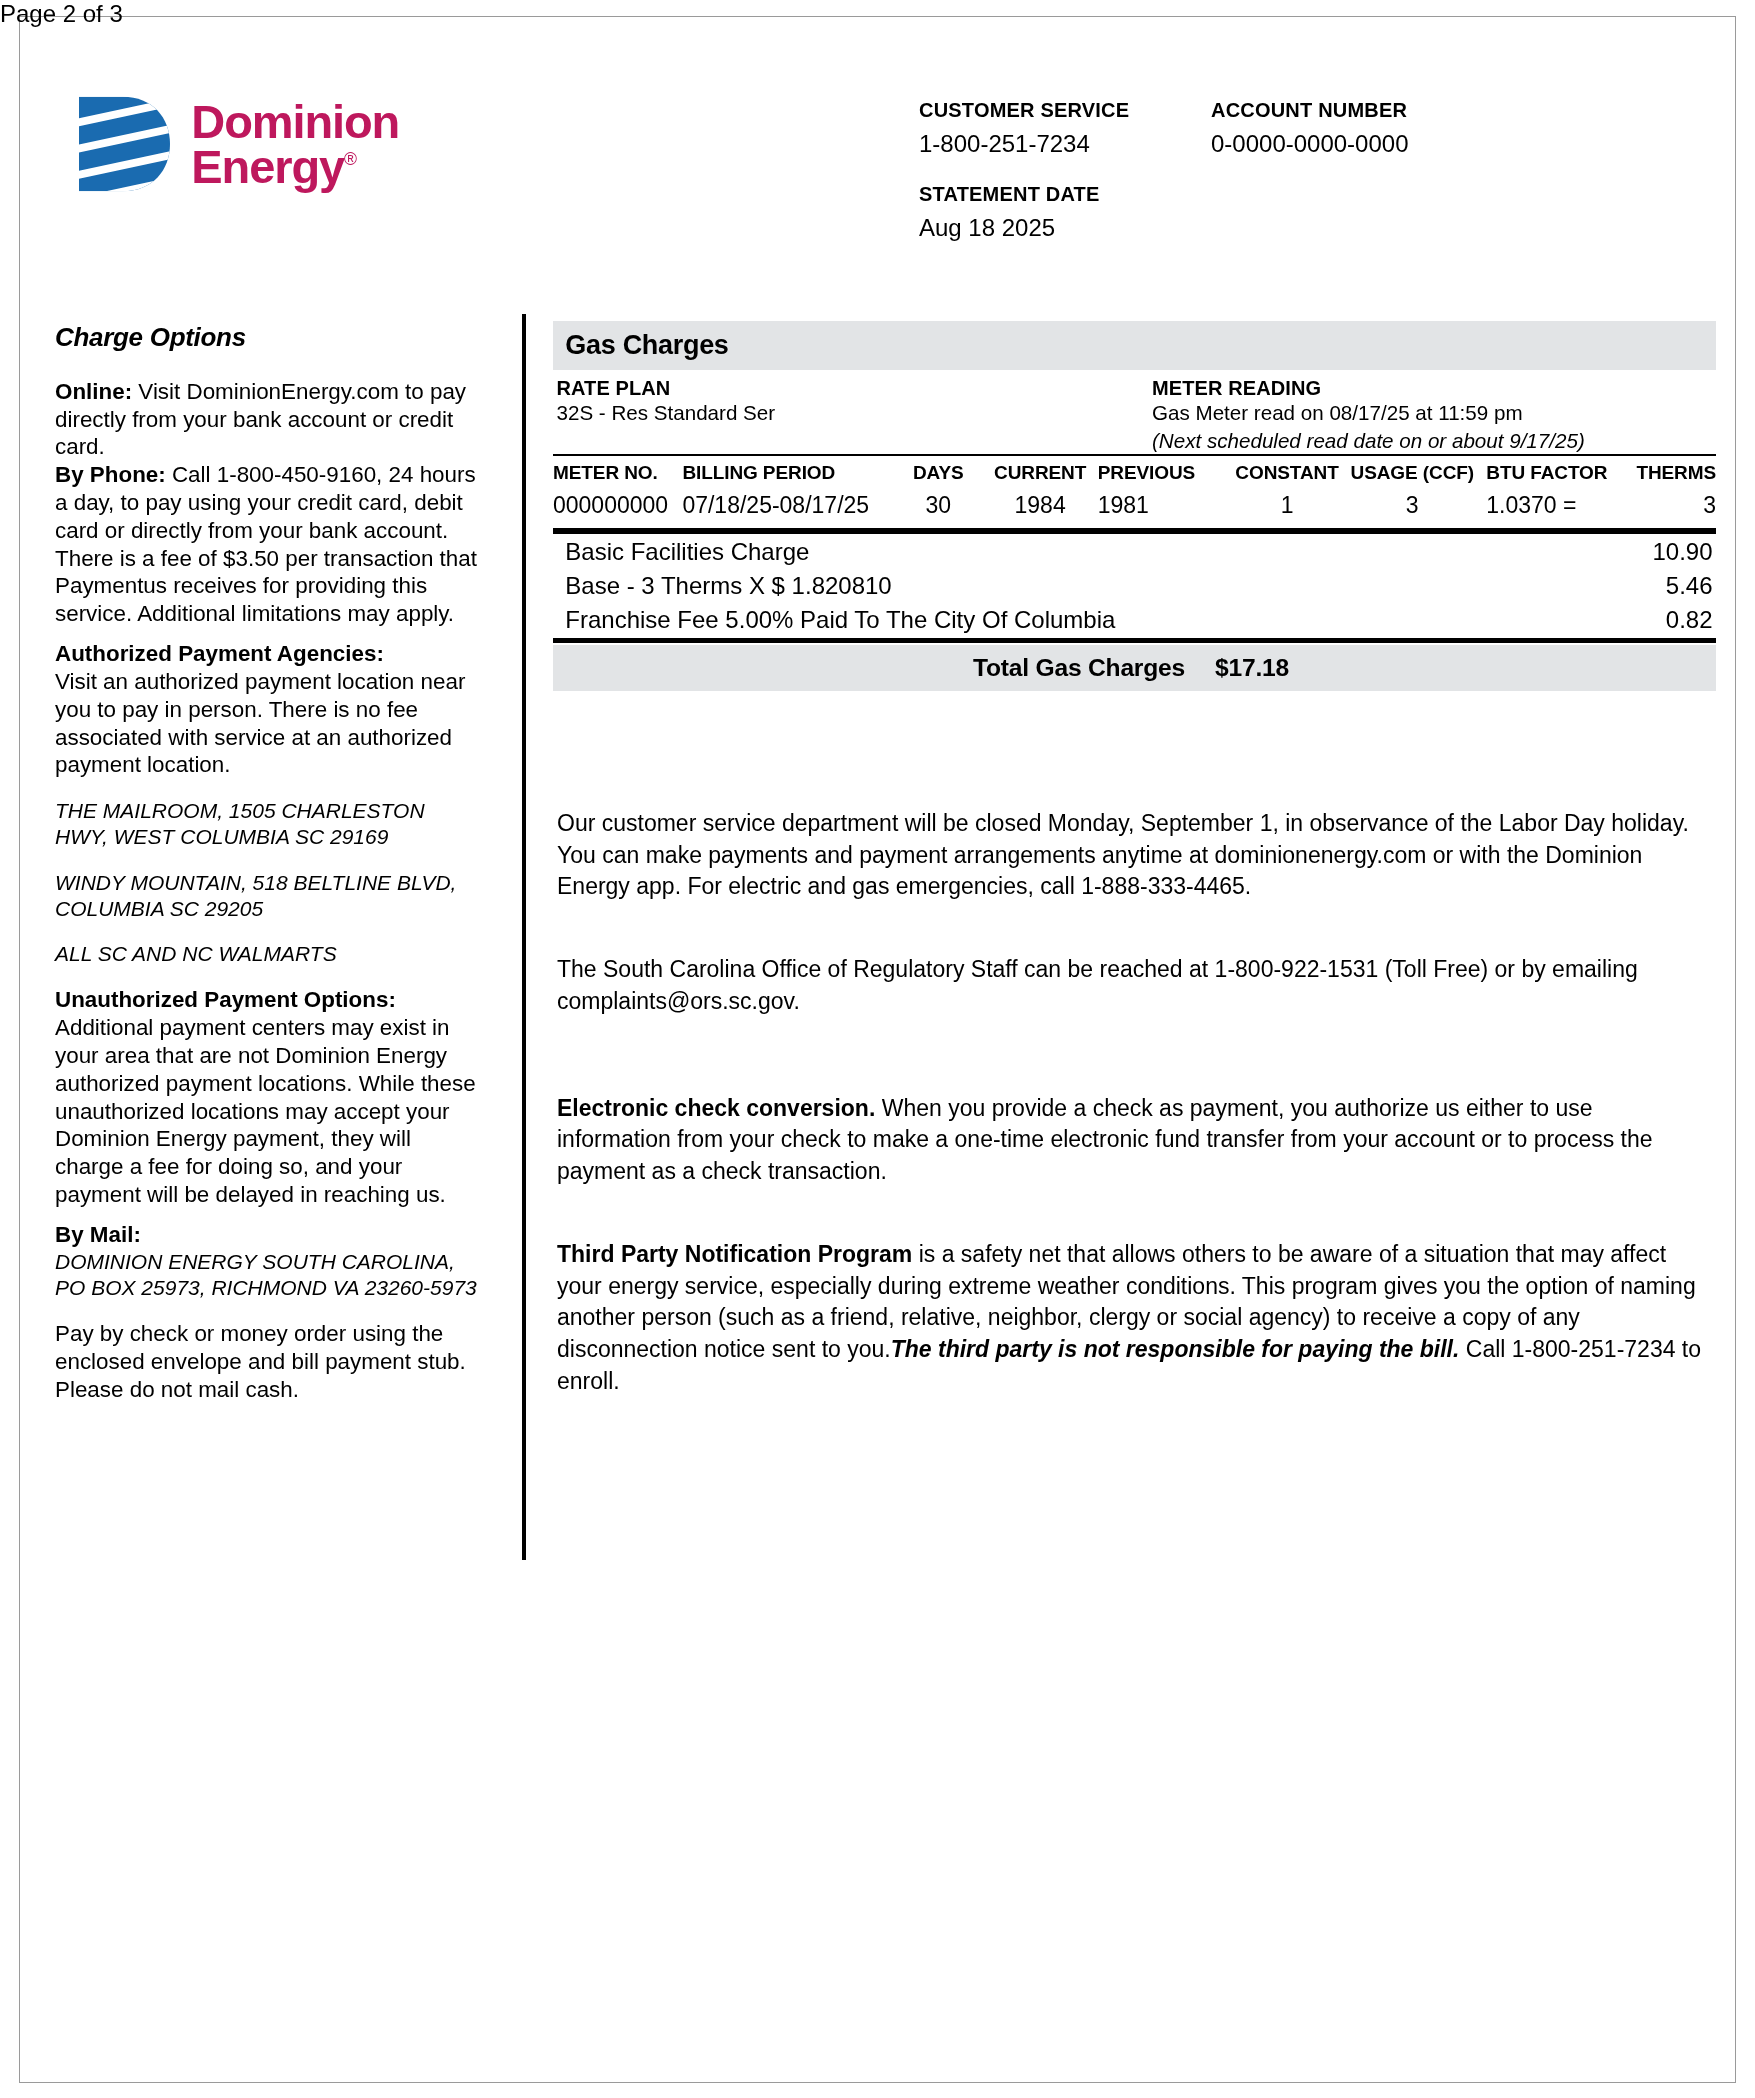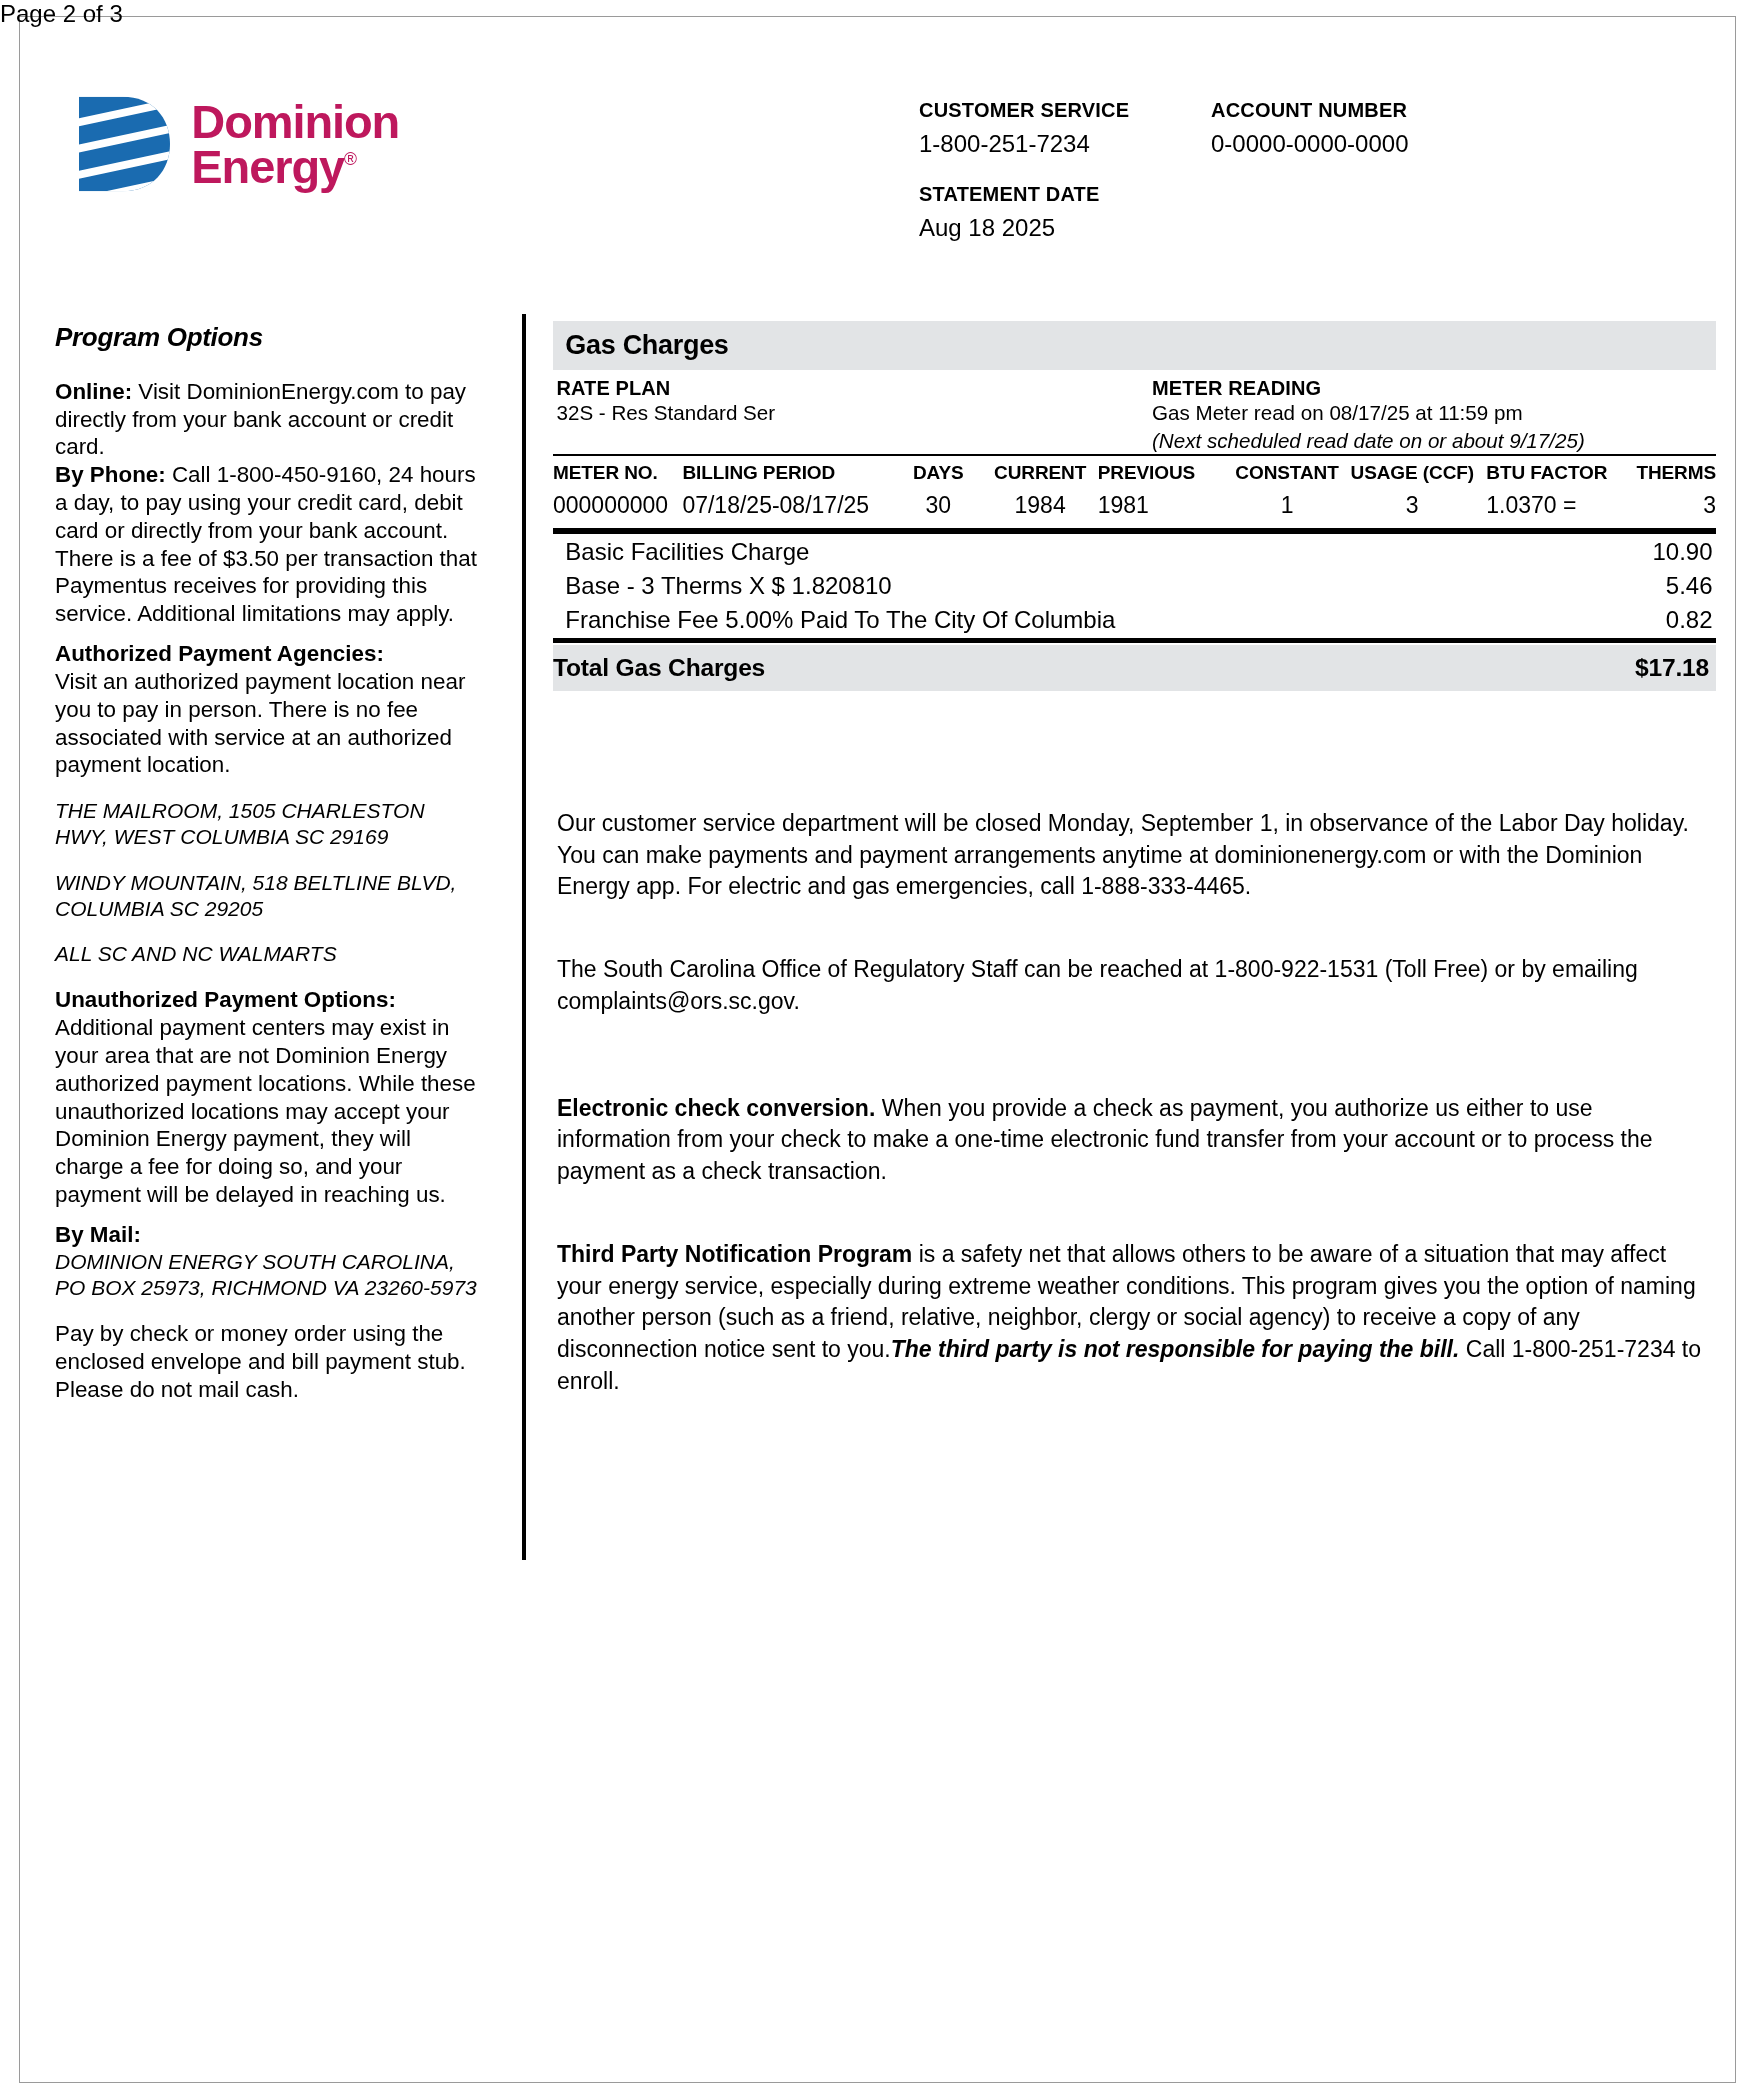--- a/index.html
+++ b/index.html
@@ -231,21 +231,21 @@
     width: 1163px;
   }
   .charge-row .amt { text-align: right; }
 
   .total-bar {
     background: #e2e4e6;
     width: 1163px;
     height: 46px;
     display: flex;
     align-items: center;
-    justify-content: space-between;
+    justify-content: center;
     box-sizing: border-box;
     padding-right: 7px;
     margin-top: 1.8px;
   }
   .total-label {
     font-weight: bold;
     font-size: 24.6px;
     letter-spacing: -0.2px;
   }
   .total-amount {
@@ -316,21 +316,21 @@
       <div class="hdr-value">0-0000-0000-0000</div>
     </div>
 
     <div id="hdr-page">Page 2 of 3</div>
   </div>
 
   <div class="v-divider"></div>
 
   <div class="left-col">
 
-    <div class="po-title">Program Options</div>
+    <div class="po-title">Charge Options</div>
 
     <p class="para"><span class="bold">Online:</span><span> Visit DominionEnergy.com to pay directly from your bank account or credit card.</span></p>
 
     <p class="para"><span class="bold">By Phone:</span><span> Call 1-800-450-9160, 24 hours a day, to pay using your credit card, debit card or directly from your bank account. There is a fee of $3.50 per transaction that Paymentus receives for providing this service. Additional limitations may apply.</span></p>
 
     <div class="gap-sm"></div>
 
     <p class="para"><span class="bold">Authorized Payment Agencies:</span><br><span>Visit an authorized payment location near you to pay in person.  There is no fee associated with service at an authorized payment location.</span></p>
 
     <div class="gap"></div>

